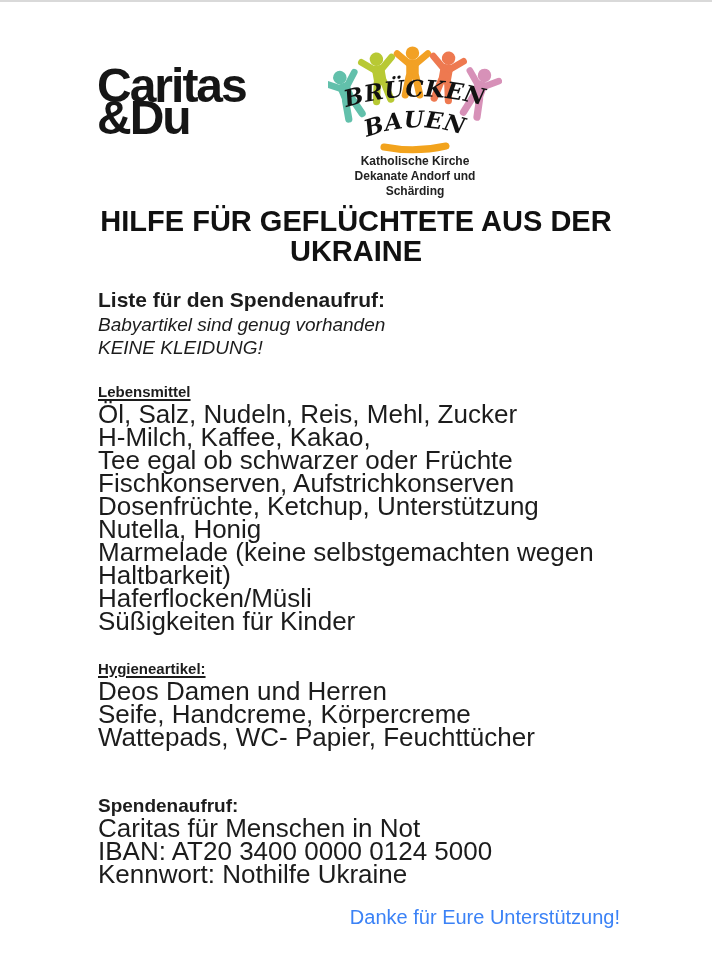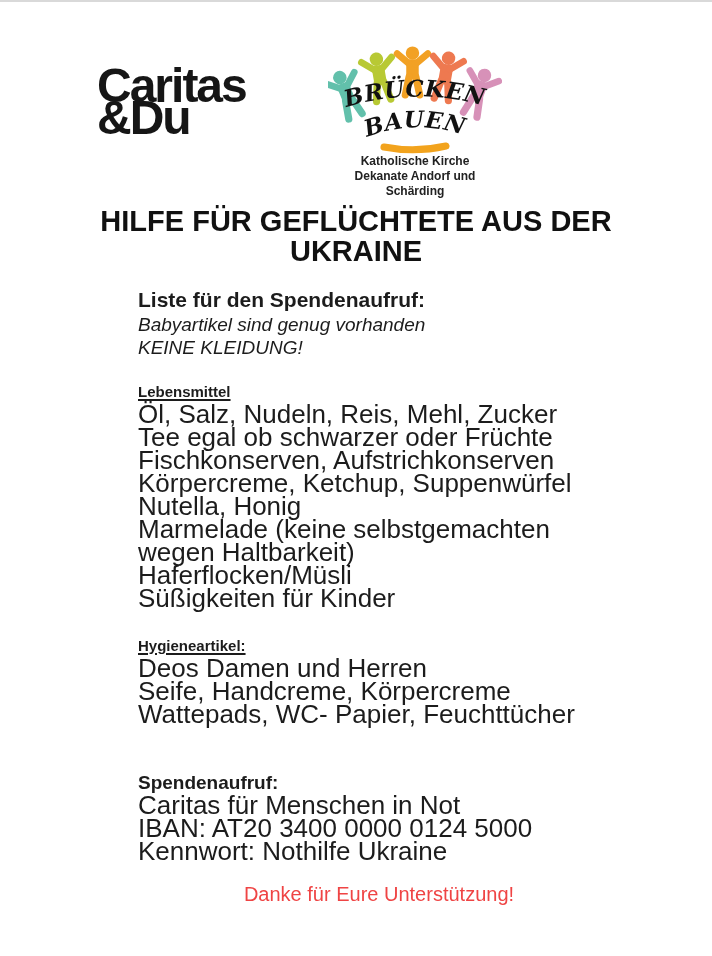--- a/index.html
+++ b/index.html
@@ -29,37 +29,37 @@
   .logo-subline {
     font-size: 12px; line-height: 15px; font-weight: bold; color: #222222;
   }
   
   .title {
     margin-top: 24px; text-align: center;
     font-size: 29px; line-height: 30px; font-weight: bold; color: #111111;
   }
   .title-line { display: block; }
   
-  .content { padding: 0 92px 0 98px; margin-left: 40px; }
+  .content { padding: 0 92px 0 98px; }
   .intro-heading {
     margin-top: 21px; font-size: 21px; line-height: 26px; font-weight: bold;
   }
   .note { font-size: 19px; line-height: 23px; font-style: italic; }
   .section-heading {
     margin-top: 22px; font-size: 15px; line-height: 22px; font-weight: bold;
     text-decoration: underline; text-decoration-thickness: 2px; text-underline-offset: 2px;
   }
   .section-heading.second { margin-top: 25px; }
   .item { font-size: 26px; line-height: 23px; }
   .donation-heading {
     margin-top: 45px; font-size: 19px; line-height: 23px; font-weight: bold;
   }
   .thanks {
-    margin-top: 20px; text-align: center;
-    font-size: 20px; line-height: 23px; color: #ef4444;
+    margin-top: 20px; text-align: right;
+    font-size: 20px; line-height: 23px; color: #3b82f6;
   }
 </style>
 </head>
 <body>
 
 <div class="page">
 
   <div class="header">
 
     <div class="caritas-logo">
@@ -112,23 +112,24 @@
 
   <div class="content">
 
     <p class="intro-heading">Liste für den Spendenaufruf:</p>
     <p class="note">Babyartikel sind genug vorhanden</p>
     <p class="note">KEINE KLEIDUNG!</p>
 
     <div>
       <p class="section-heading">Lebensmittel</p>
       <p class="item">Öl, Salz, Nudeln, Reis, Mehl, Zucker</p>
+      <p class="item">H-Milch, Kaffee, Kakao,</p>
       <p class="item">Tee egal ob schwarzer oder Früchte</p>
       <p class="item">Fischkonserven, Aufstrichkonserven</p>
-      <p class="item">Körpercreme, Ketchup, Suppenwürfel</p>
+      <p class="item">Dosenfrüchte, Ketchup, Unterstützung</p>
       <p class="item">Nutella, Honig</p>
       <p class="item">Marmelade (keine selbstgemachten wegen Haltbarkeit)</p>
       <p class="item">Haferflocken/Müsli</p>
       <p class="item">Süßigkeiten für Kinder</p>
     </div>
 
     <div>
       <p class="section-heading second">Hygieneartikel:</p>
       <p class="item">Deos Damen und Herren</p>
       <p class="item">Seife, Handcreme, Körpercreme</p>

